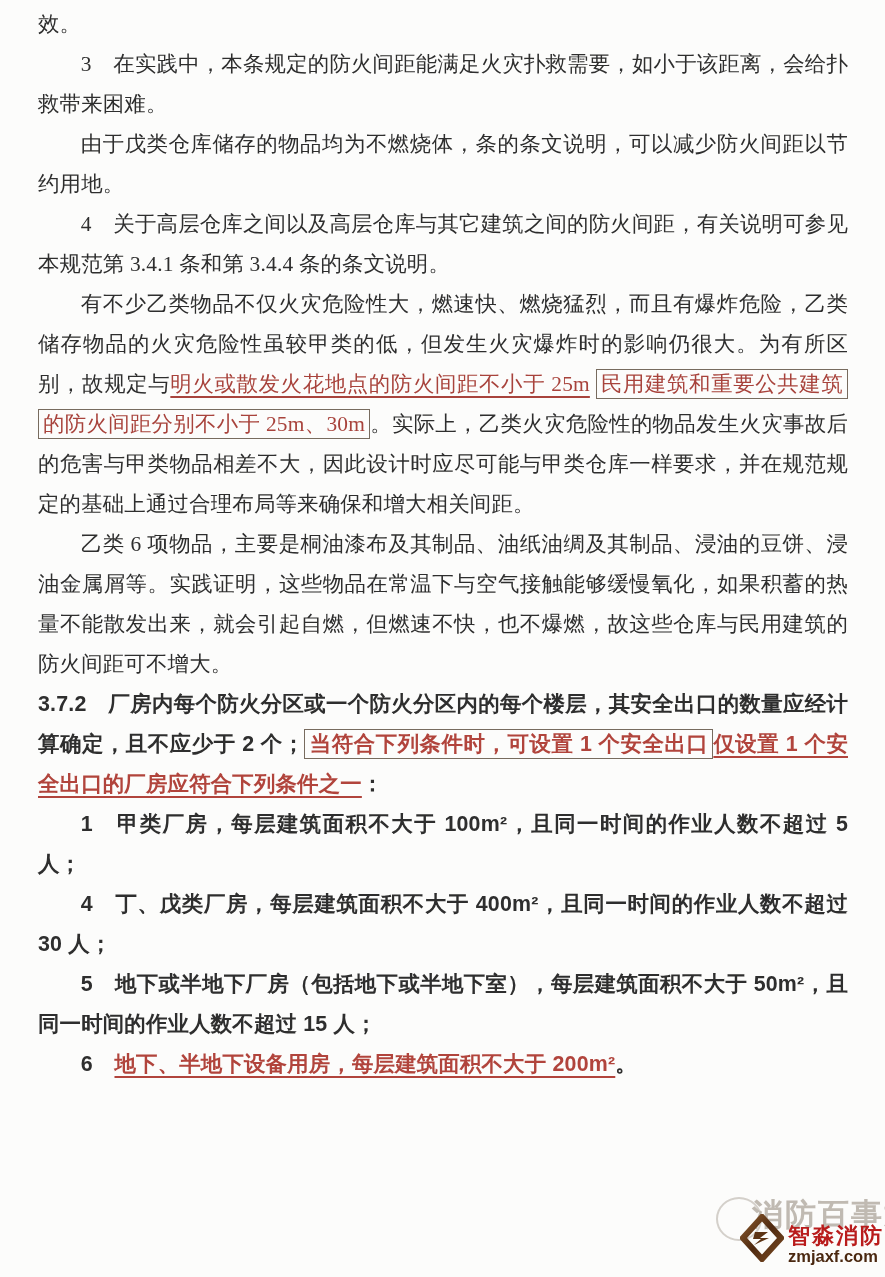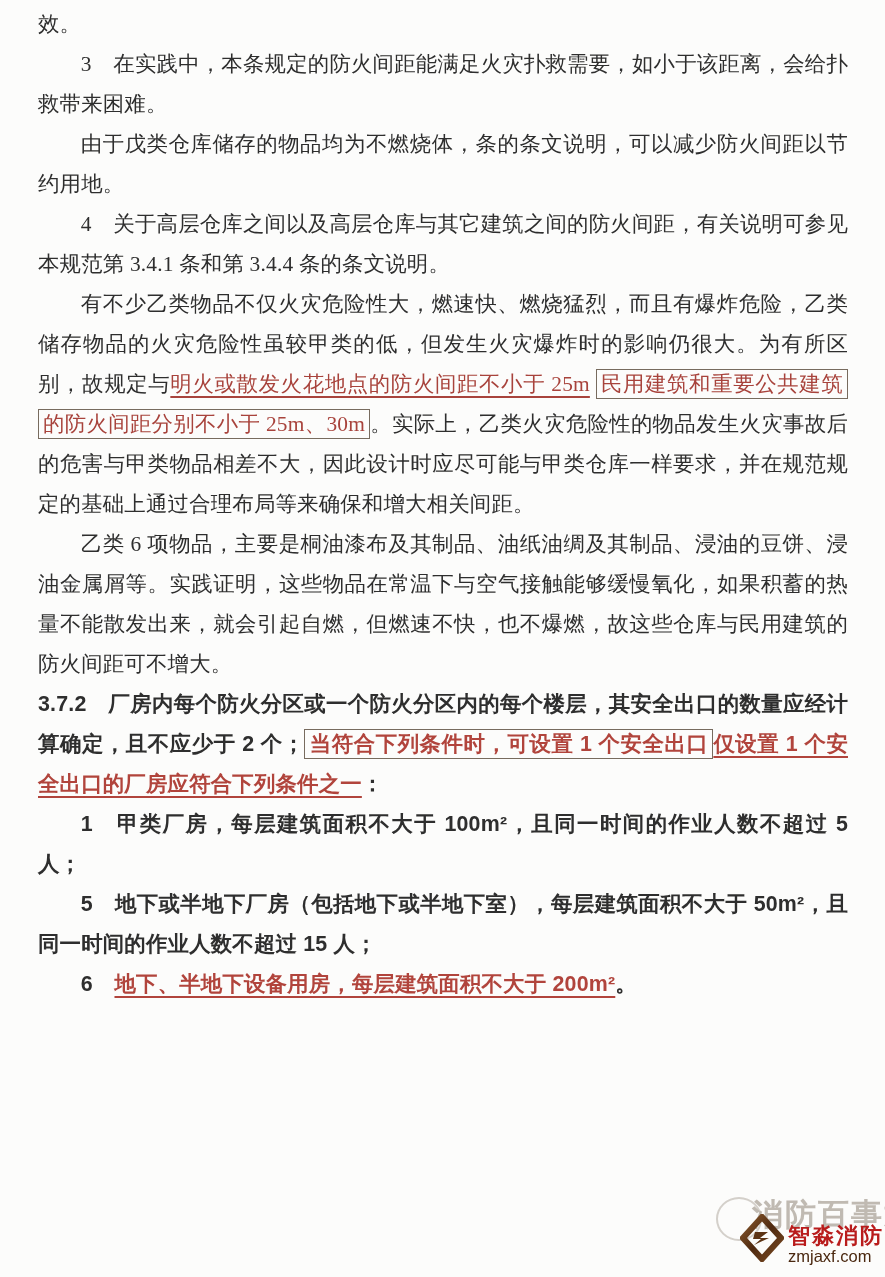--- a/index.html
+++ b/index.html
@@ -74,21 +74,21 @@
     font-weight: 700;
     letter-spacing: 2px;
     color: #b91c1c;
     white-space: nowrap;
   }
   .wm-url {
     position: absolute;
     left: 788px; top: 1247px;
     font-family: "Liberation Sans", "DejaVu Sans", sans-serif;
     font-size: 16.5px;
-    font-weight: 400;
+    font-weight: 700;
     color: #4a2810;
     white-space: nowrap;
   }
 </style>
 </head>
 <body>
 
 <div class="page">
   <div class="content">
 
@@ -101,20 +101,21 @@
     <p class="songti indent">4　关于高层仓库之间以及高层仓库与其它建筑之间的防火间距，有关说明可参见本规范第 3.4.1 条和第 3.4.4 条的条文说明。</p>
 
 
     <p class="songti indent"><span>有不少乙类物品不仅火灾危险性大，燃速快、燃烧猛烈，而且有爆炸危险，乙类储存物品的火灾危险性虽较甲类的低，但发生火灾爆炸时的影响仍很大。为有所区别，故规定与</span><span class="red-u">明火或散发火花地点的防火间距不小于 25m</span> <span class="red-box">民用建筑和重要公共建筑的防火间距分别不小于 25m、30m</span><span>。实际上，乙类火灾危险性的物品发生火灾事故后的危害与甲类物品相差不大，因此设计时应尽可能与甲类仓库一样要求，并在规范规定的基础上通过合理布局等来确保和增大相关间距。</span></p>
 
     <p class="songti indent">乙类 6 项物品，主要是桐油漆布及其制品、油纸油绸及其制品、浸油的豆饼、浸油金属屑等。实践证明，这些物品在常温下与空气接触能够缓慢氧化，如果积蓄的热量不能散发出来，就会引起自燃，但燃速不快，也不爆燃，故这些仓库与民用建筑的防火间距可不增大。</p>
 
     <p class="heiti"><span>3.7.2　厂房内每个防火分区或一个防火分区内的每个楼层，其安全出口的数量应经计算确定，且不应少于 2 个；</span><span class="red-box">当符合下列条件时，可设置 1 个安全出口</span><span class="red-u">仅设置 1 个安全出口的厂房应符合下列条件之一</span><span>：</span></p>
 
     <p class="heiti indent">1　甲类厂房，每层建筑面积不大于 100m²，且同一时间的作业人数不超过 5 人；</p>
+    <p class="heiti indent">4　丁、戊类厂房，每层建筑面积不大于 400m²，且同一时间的作业人数不超过 30 人；</p>
     <p class="heiti indent">5　地下或半地下厂房（包括地下或半地下室），每层建筑面积不大于 50m²，且同一时间的作业人数不超过 15 人；</p>
 
     <p class="heiti indent"><span>6　</span><span class="red-u">地下、半地下设备用房，每层建筑面积不大于 200m²</span><span>。</span></p>
 
   </div>
 
   <div class="wm-circle"></div>
   <div class="wm-gray">消防百事通</div>
 
   <div class="wm-logo">

